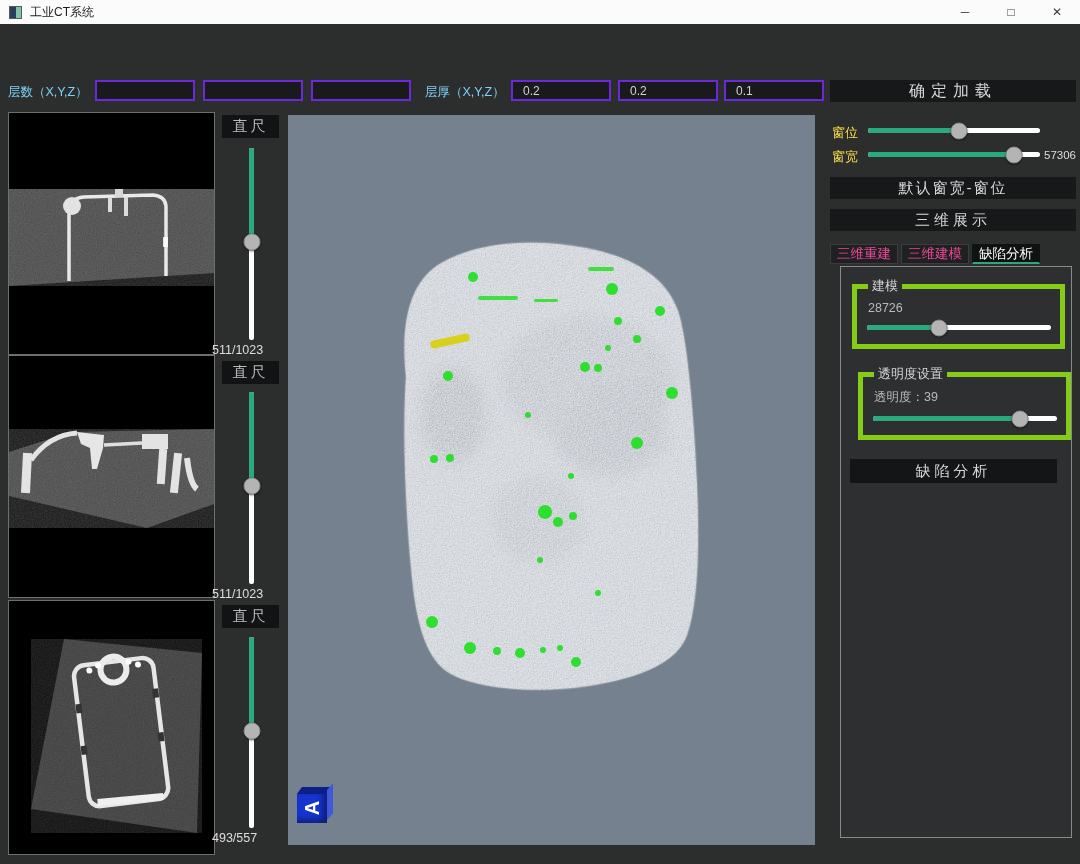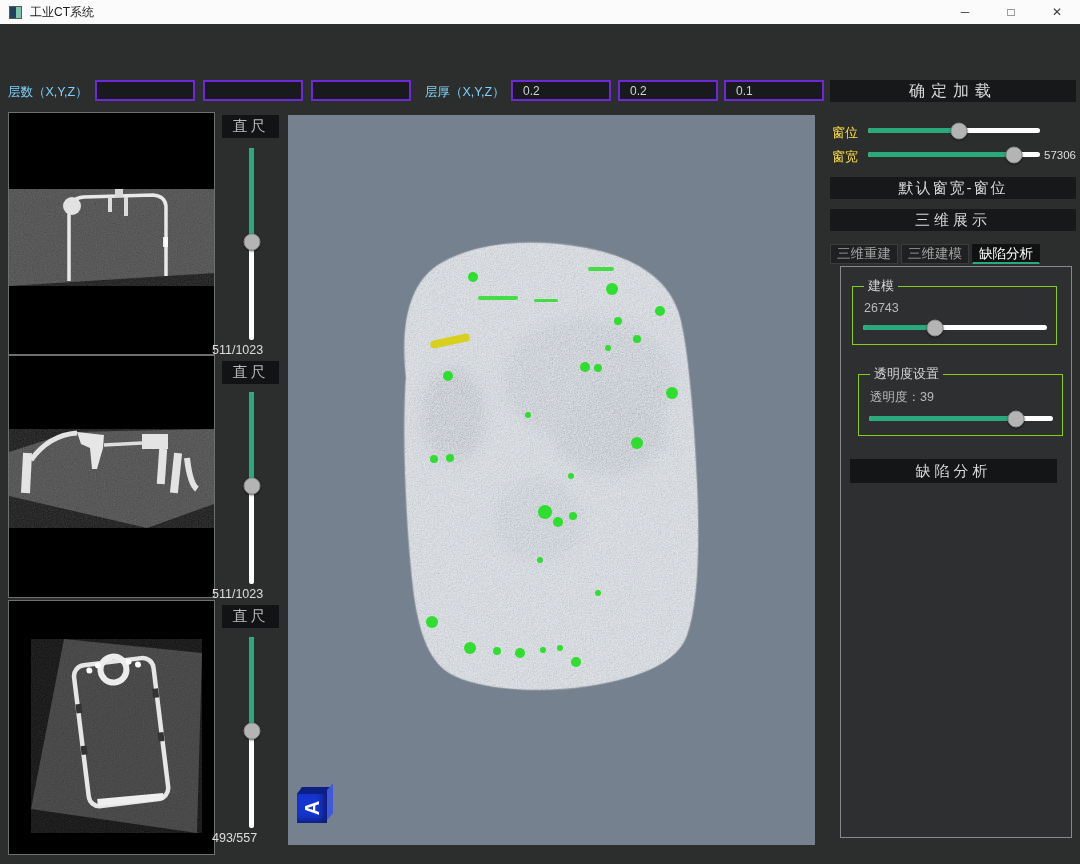--- a/index.html
+++ b/index.html
@@ -41,24 +41,24 @@
   .logo-cube::after{content:"";position:absolute;right:-6px;top:-3px;width:6px;height:100%;background:#4059d8;transform:skewY(-48deg);transform-origin:top left;}
   .logo-letter{position:absolute;left:0;top:0;width:30px;height:30px;display:flex;align-items:center;justify-content:center;color:#fff;font-weight:bold;font-size:20px;transform:rotate(-90deg);font-family:"Liberation Sans",sans-serif;}
   
   .panel-btn{position:absolute;background:#17181a;color:#d8d8d8;display:flex;align-items:center;justify-content:center;font-family:"DejaVu Serif","Liberation Serif",serif;}
   .hslider{position:relative;background:#fff;border-radius:3px;height:5px;}
   .hslider::before{content:"";position:absolute;left:0;top:0;bottom:0;width:var(--p,50%);background:#2aa97c;border-radius:3px;}
   .hslider::after{content:"";position:absolute;left:var(--p,50%);top:50%;width:15px;height:15px;background:#b4b4b4;border:1px solid #8b8b8b;border-radius:50%;transform:translate(-50%,-50%);box-shadow:0 1px 2px rgba(0,0,0,.55);}
   .wl-label{position:absolute;color:#fde047;font-size:13px;}
   .wl-value{position:absolute;color:#dcdddd;font-size:11.5px;}
   .tabs{position:absolute;left:830px;top:244px;display:flex;gap:3px;}
-  .tab{height:20px;padding:0 6px;display:flex;align-items:center;background:#1f2021;border:1px solid #3c3c3c;color:#a3a3a3;font-size:13.5px;white-space:nowrap;}
+  .tab{height:20px;padding:0 6px;display:flex;align-items:center;background:#1f2021;border:1px solid #3c3c3c;color:#ec4899;font-size:13.5px;white-space:nowrap;}
   .tab.active{background:#101111;border-color:#101111;color:#ffffff;border-bottom:2px solid #2aa97c;}
   .tab-panel{position:absolute;left:840px;top:266px;width:232px;height:572px;border:1px solid #87898c;background:#2e2f31;}
-  .groupbox{position:absolute;border:1px solid #84cc16;padding:4px 9px 10px 9px;}
+  .groupbox{position:absolute;border:5px solid #84cc16;padding:4px 9px 10px 9px;}
   .groupbox legend{color:#d6d7d8;font-size:13px;padding:0 4px;margin-left:2px;}
   .group-value{color:#b9babb;font-size:12.5px;margin:2px 0 10px 2px;}
 </style>
 </head>
 <body>
 
 <div id="window">
 
   <div class="titlebar">
     <div class="app-icon"></div>
@@ -242,21 +242,21 @@
 
   <div class="tabs">
     <div class="tab">三维重建</div>
     <div class="tab">三维建模</div>
     <div class="tab active">缺陷分析</div>
   </div>
 
   <div class="tab-panel">
     <fieldset class="groupbox" style="left:9px;top:10px;width:205px;">
       <legend>建模</legend>
-      <div class="group-value">26743</div>
+      <div class="group-value">28726</div>
       <div class="hslider" style="width: 184px; margin: 0px 0px 4px 1px; --p: 39%;"></div>
     </fieldset>
     <fieldset class="groupbox" style="left:9px;top:98px;width:205px;margin-left:8px;">
       <legend>透明度设置</legend>
       <div class="group-value">透明度：39</div>
       <div class="hslider" style="width: 184px; margin: 0px 0px 4px 1px; --p: 80%;"></div>
     </fieldset>
     <div class="panel-btn" style="left:9px;top:192px;width:207px;height:24px;font-size:15px;letter-spacing:4px;background:#141517;">缺陷分析</div>
   </div>
 

